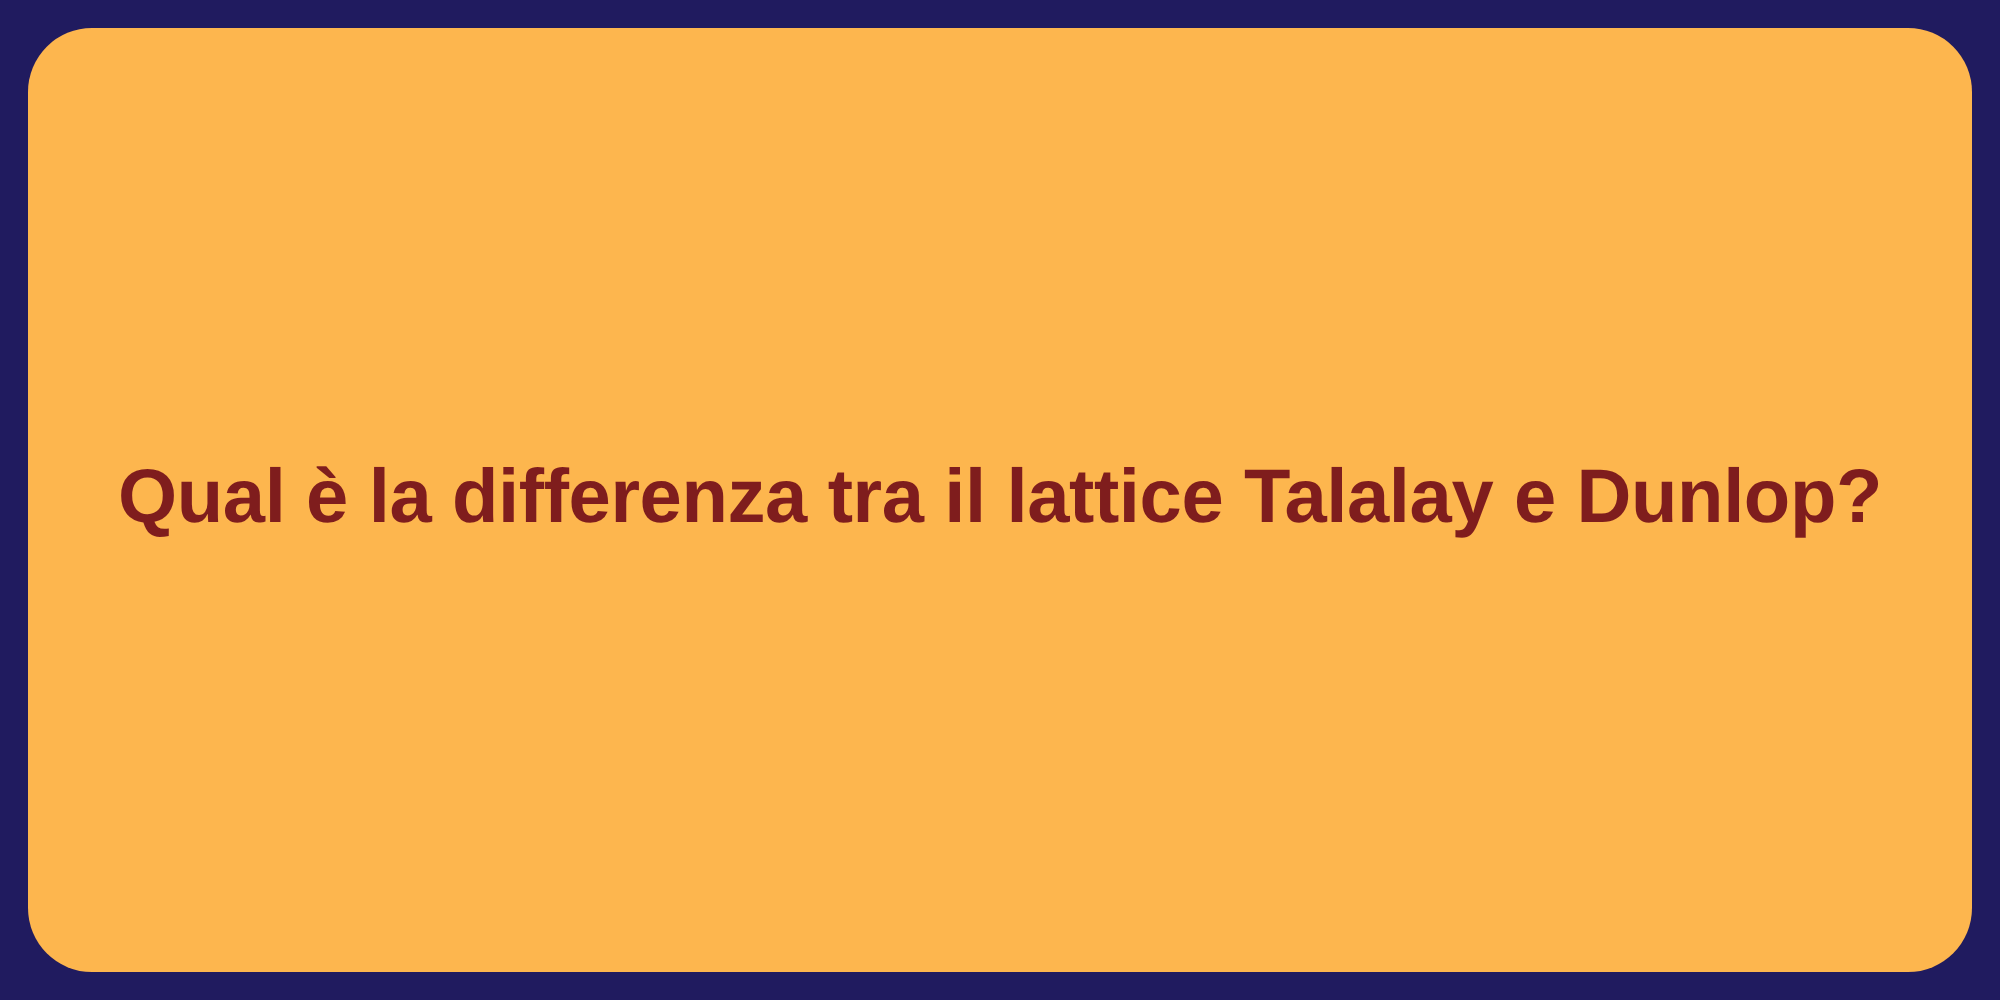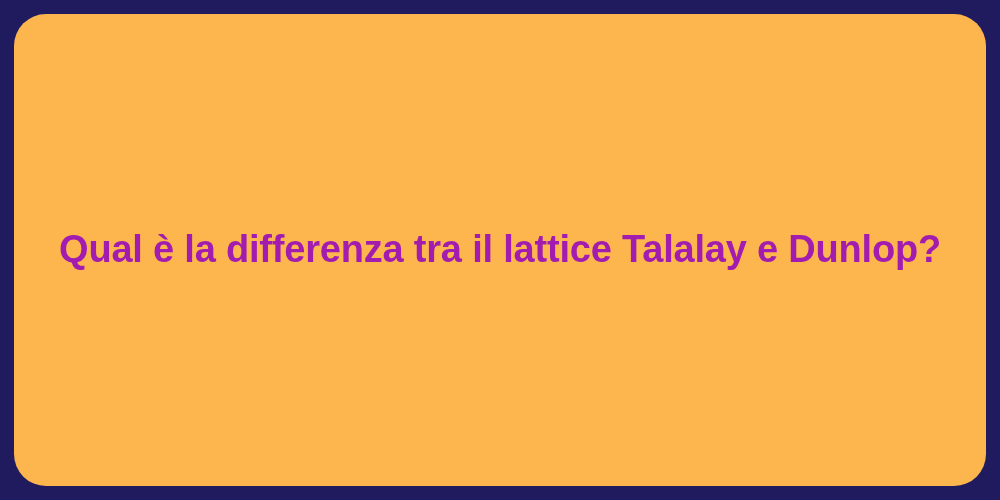--- a/index.html
+++ b/index.html
@@ -32,21 +32,21 @@
     justify-content: center;
     padding: 0 40px;
   }
   #question-heading {
     margin: 0;
     font-family: "Liberation Sans", sans-serif;
     font-size: 38px;
     font-weight: bold;
     line-height: 1.25;
     letter-spacing: -0.2px;
-    color: #a21caf;
+    color: #7f1d1d;
     text-align: center;
     white-space: nowrap;
   }
 </style>
 </head>
 <body>
 
 <div id="card-frame">
   <div id="card-surface">
     <h1 id="question-heading">Qual è la differenza tra il lattice Talalay e Dunlop?</h1>

